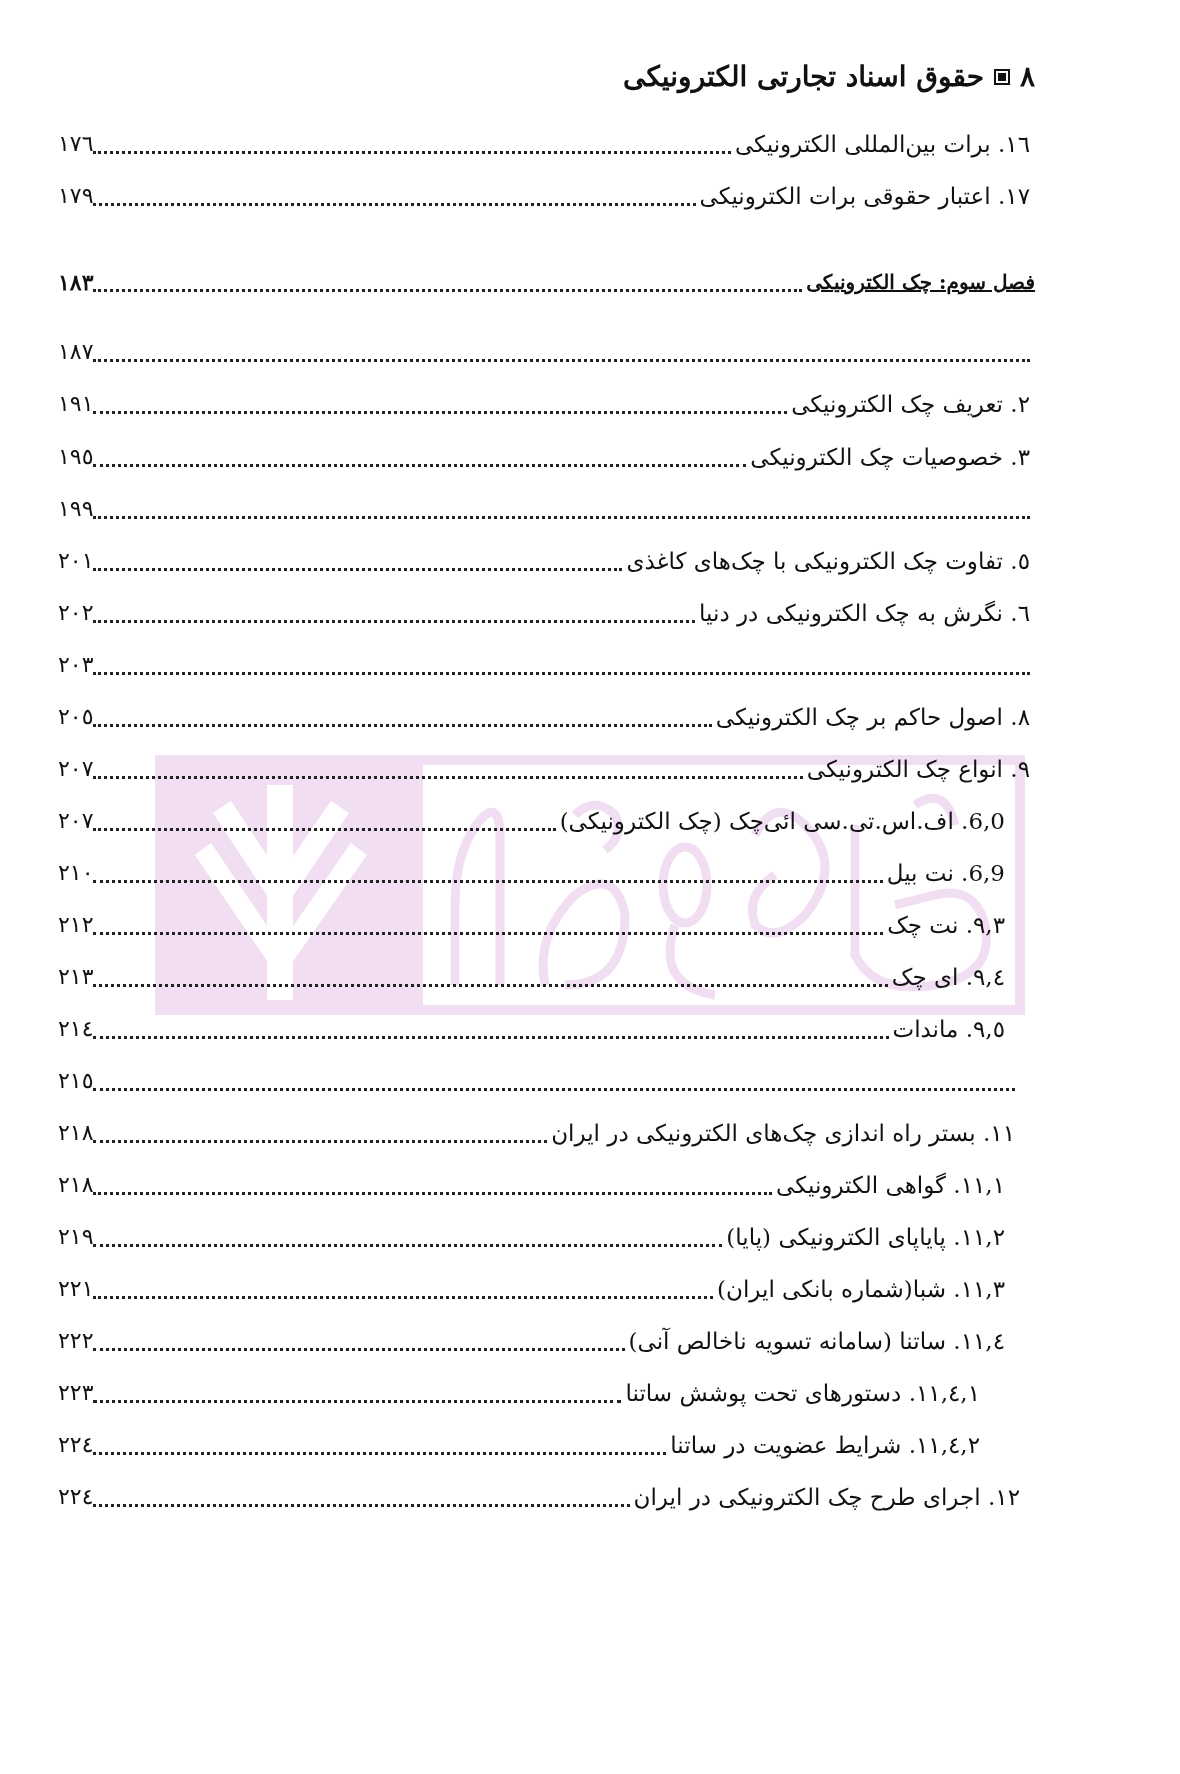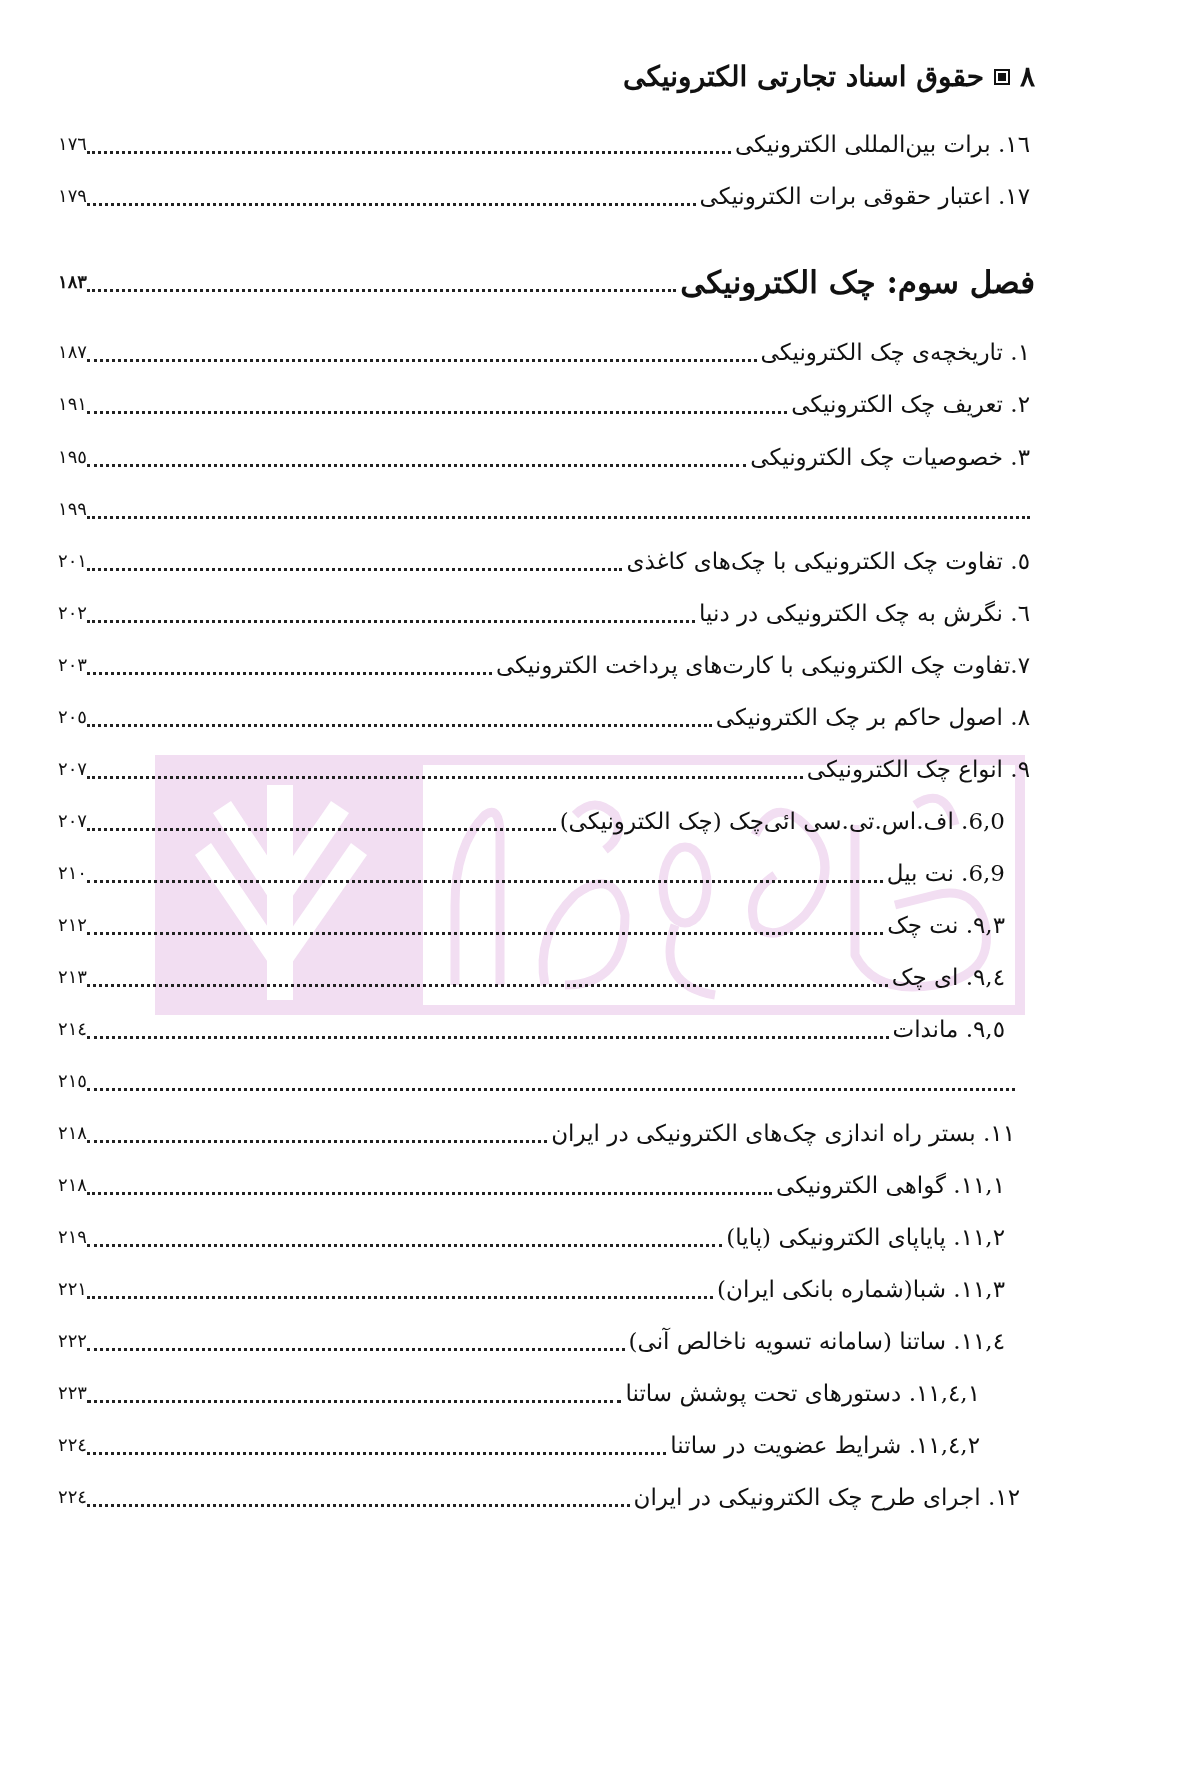--- a/index.html
+++ b/index.html
@@ -10,23 +10,23 @@
   .header { position:absolute; top:60px; right:145px; direction:rtl;
             font-size:28px; font-weight:bold; display:flex; align-items:center; gap:10px; }
   .header .box-icon { width:16px; height:16px; border:2px solid #111; position:relative; display:inline-block; box-sizing:border-box; }
   .header .box-icon::after { content:""; position:absolute; left:2px; top:2px; width:8px; height:8px; background:#111; }
 
   .toc { position:absolute; left:0; top:0; width:1180px; }
   .row { position:absolute; left:58px; right:150px; height:40px; direction:rtl;
          display:flex; align-items:flex-end; font-size:23px; line-height:40px; }
   .row .title { white-space:nowrap; padding-left:4px; }
   .row .leader { flex:1; border-bottom:3px dotted #222; margin-bottom:10px; min-width:20px; }
-  .row .page-no { white-space:nowrap; font-size:18px; padding-right:0; }
+  .row .page-no { white-space:nowrap; font-size:22px; padding-right:0; }
   .row.chapter { font-weight:bold; font-size:25px; right:145px; }
-  .row.chapter .title { font-size:31px; }
+  .row.chapter .title { font-size:20px;text-decoration:underline; }
 
   
   .wm { position:absolute; left:155px; top:755px; width:870px; height:260px; pointer-events:none; }
   .wm .logo-sq { position:absolute; left:0; top:0; width:258px; height:260px; background:#f2def2; }
   .wm .text-box { position:absolute; left:258px; top:0; width:612px; height:260px;
                   border:10px solid #f2def2; box-sizing:border-box; background:transparent; }
   .wm svg { position:absolute; left:0; top:0; }
 </style>
 </head>
 <body>
@@ -75,21 +75,20 @@
       <span class="title">١٧. اعتبار حقوقی برات الکترونیکی</span>
       <span class="leader"></span>
       <span class="page-no">١٧٩</span>
     </div>
     <div class="row chapter" style="top:262px;">
       <span class="title">فصل سوم: چک الکترونیکی</span>
       <span class="leader"></span>
       <span class="page-no">١٨٣</span>
     </div>
     <div class="row" style="top:332px;">
-      <span class="title">١. تاریخچه‌ی چک الکترونیکی</span>
       <span class="leader"></span>
       <span class="page-no">١٨٧</span>
     </div>
     <div class="row" style="top:384px;">
       <span class="title">٢. تعریف چک الکترونیکی</span>
       <span class="leader"></span>
       <span class="page-no">١٩١</span>
     </div>
     <div class="row" style="top:437px;">
       <span class="title">٣. خصوصیات چک الکترونیکی</span>
@@ -104,21 +103,20 @@
       <span class="title">٥. تفاوت چک الکترونیکی با چک‌های کاغذی</span>
       <span class="leader"></span>
       <span class="page-no">٢٠١</span>
     </div>
     <div class="row" style="top:593px;">
       <span class="title">٦. نگرش به چک الکترونیکی در دنیا</span>
       <span class="leader"></span>
       <span class="page-no">٢٠٢</span>
     </div>
     <div class="row" style="top:645px;">
-      <span class="title">٧.تفاوت چک الکترونیکی با کارت‌های پرداخت الکترونیکی</span>
       <span class="leader"></span>
       <span class="page-no">٢٠٣</span>
     </div>
     <div class="row" style="top:697px;">
       <span class="title">٨. اصول حاکم بر چک الکترونیکی</span>
       <span class="leader"></span>
       <span class="page-no">٢٠٥</span>
     </div>
     <div class="row" style="top:749px;">
       <span class="title">٩. انواع چک الکترونیکی</span>

